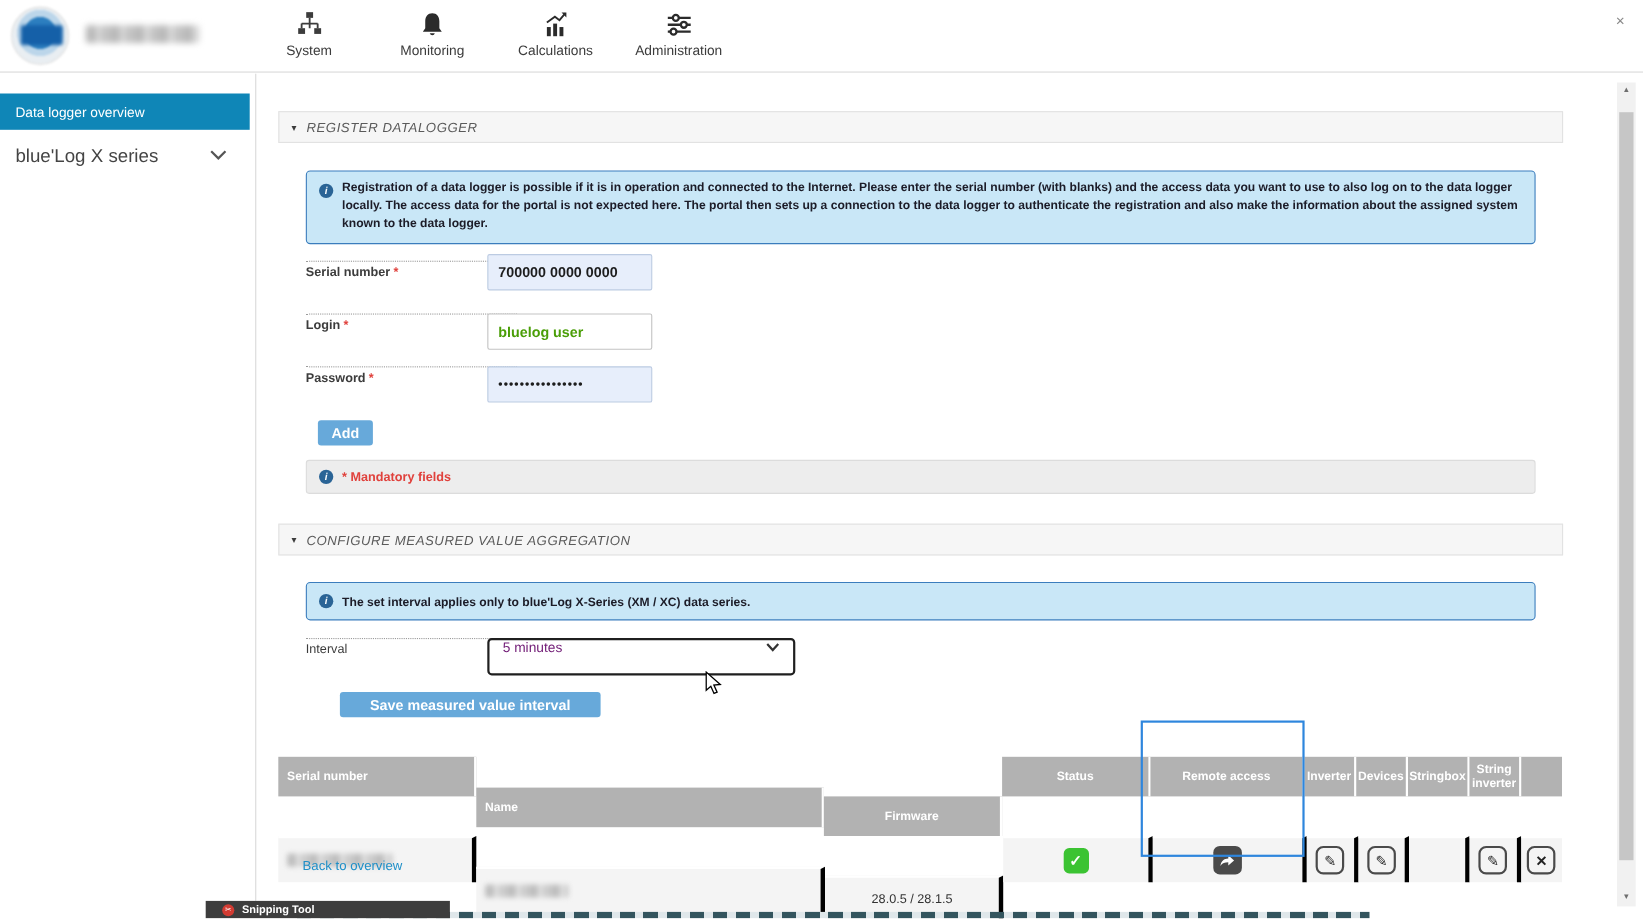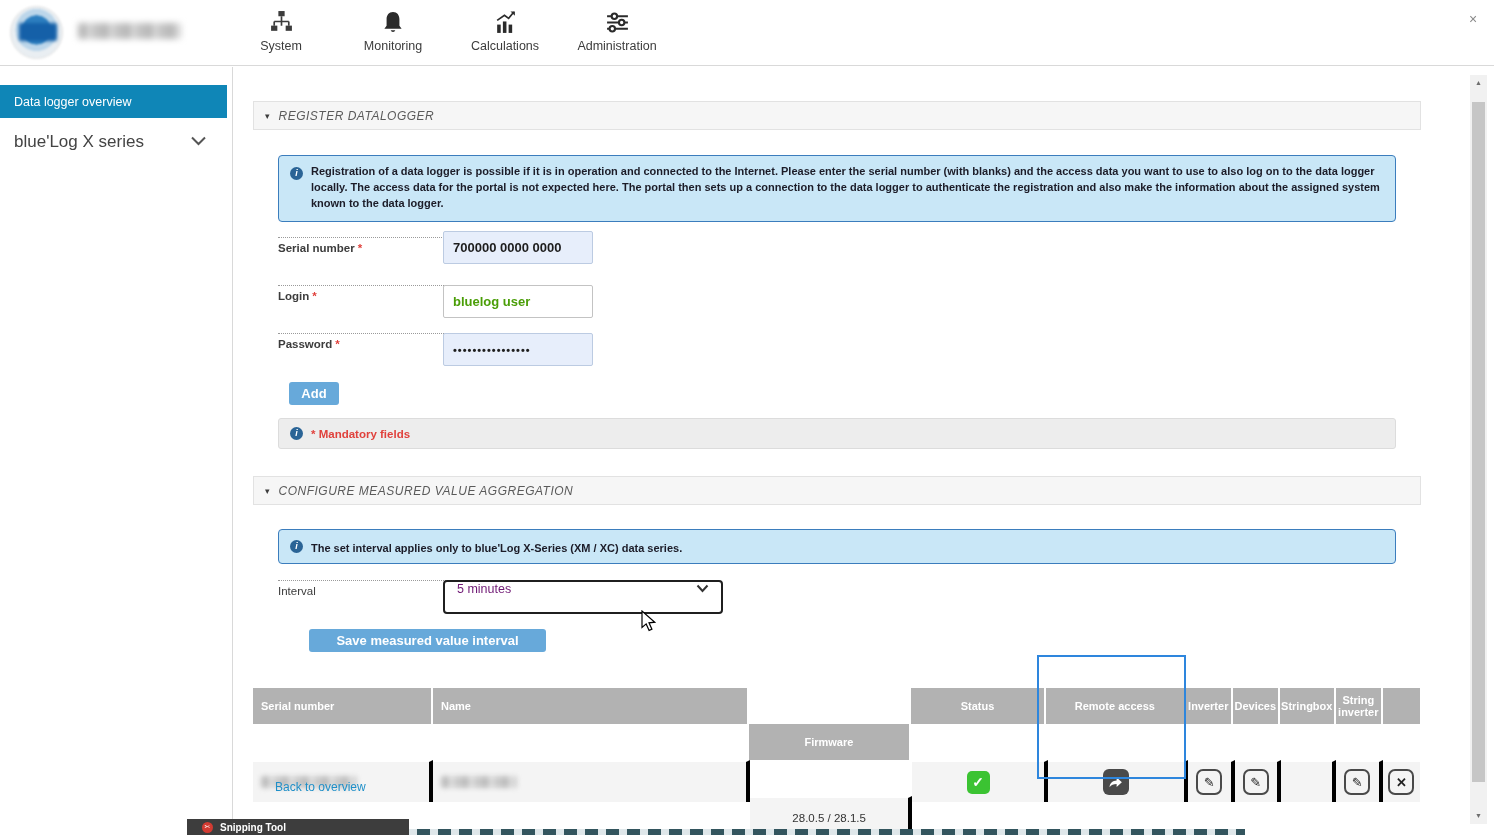--- a/index.html
+++ b/index.html
@@ -60,21 +60,21 @@
   .note-text { font-size:11.5px; font-weight:bold; color:#e0413c; }
 
   .sel { position:absolute; left:209px; top:513px; width:280px; height:34px; background:#fff; border:2px solid #1f1f1f; border-radius:4px; display:flex; padding:0 12px; font-size:12.5px; color:#701a75; cursor:pointer; }
   .sel .sel-val { flex:1; }
 
   
   .dtable { position:absolute; left:19px; top:621px; width:1167px; }
   .trow { display:flex; }
   .th { background:#b2b2b2; color:#fff; font-size:11px; font-weight:bold; height:36px; border-right:2px solid #fff; display:flex; align-items:center; justify-content:center; text-align:center; line-height:12px; padding:0 2px; }
   .td { background:#f4f4f4; height:42px; border-right:4px solid #000000; border-top:2px solid #fff; display:flex; align-items:center; justify-content:center; font-size:11.5px; color:#333; }
-  .c0{width:184px;} .c1{width:323px;} .c2{width:166px;margin-top:36px;} .c3{width:138px;} .c4{width:143px;}
+  .c0{width:184px;} .c1{width:323px;margin-top:28px;} .c2{width:166px;margin-top:36px;} .c3{width:138px;} .c4{width:143px;}
   .c5{width:48px;} .c6{width:47px;} .c7{width:56px;} .c8{width:48px;} .c9{width:38px; border-right:none;}
   .th.c0,.th.c1,.td.c0,.td.c1 { justify-content:flex-start; padding-left:8px; }
   .blurbar { height:12px; border-radius:2px; background:repeating-linear-gradient(90deg,#bfbfbf 0 8px,#dedede 8px 13px,#cccccc 13px 20px); filter:blur(2.5px); }
   .badge-ok { width:23px; height:23px; border-radius:5px; background:#3bc332; color:#fff; font-size:14px; font-weight:bold; display:flex; align-items:center; justify-content:center; }
   .icon-btn { width:26px; height:26px; border:2px solid #4a4a4a; border-radius:7px; background:transparent; display:flex; align-items:center; justify-content:center; font-size:13px; color:#222; cursor:pointer; }
   .remote-btn { width:26px; height:26px; border-radius:6px; background:#4a4a4a; display:flex; align-items:center; justify-content:center; cursor:pointer; }
   .hl-rect { position:absolute; left:803px; top:588px; width:149px; height:124px; border:2px solid #2e86dd; z-index:6; pointer-events:none; }
 
   .back-link { position:absolute; left:19px; top:713px; font-size:12px; color:#1e8fc8; cursor:pointer;margin-left:22px; }
 

